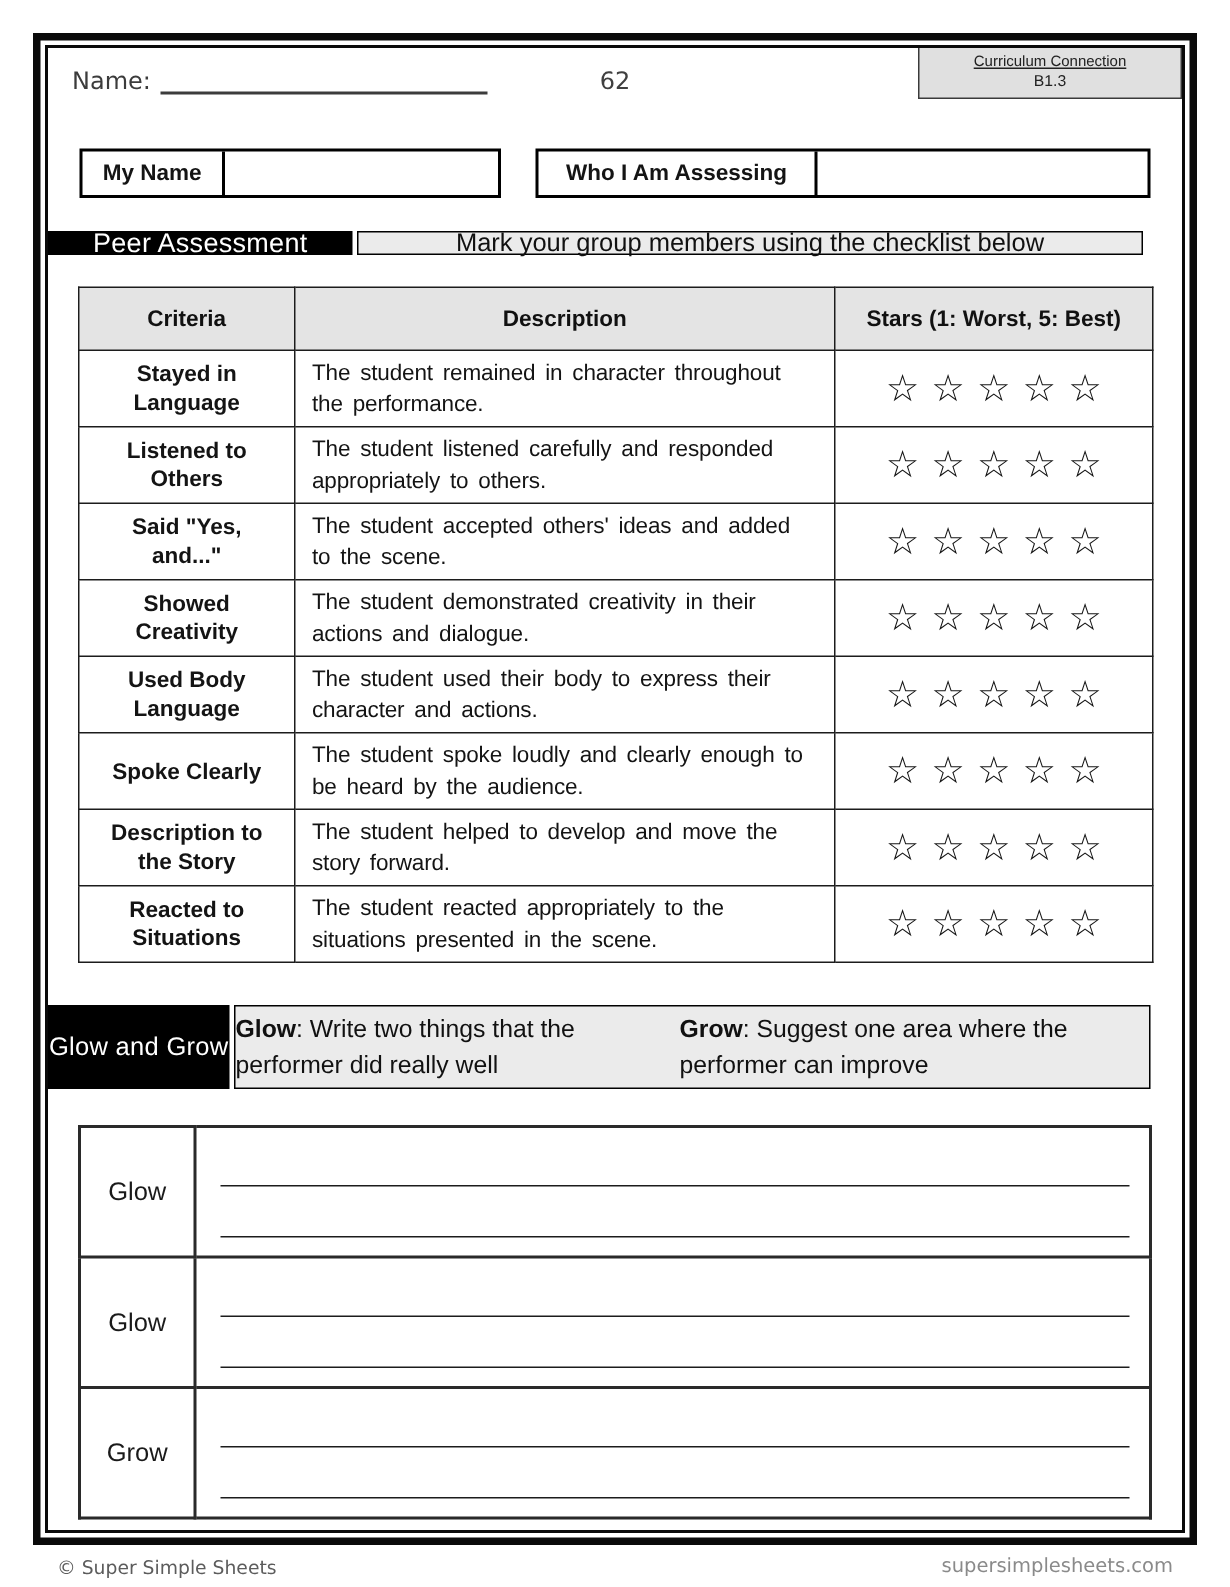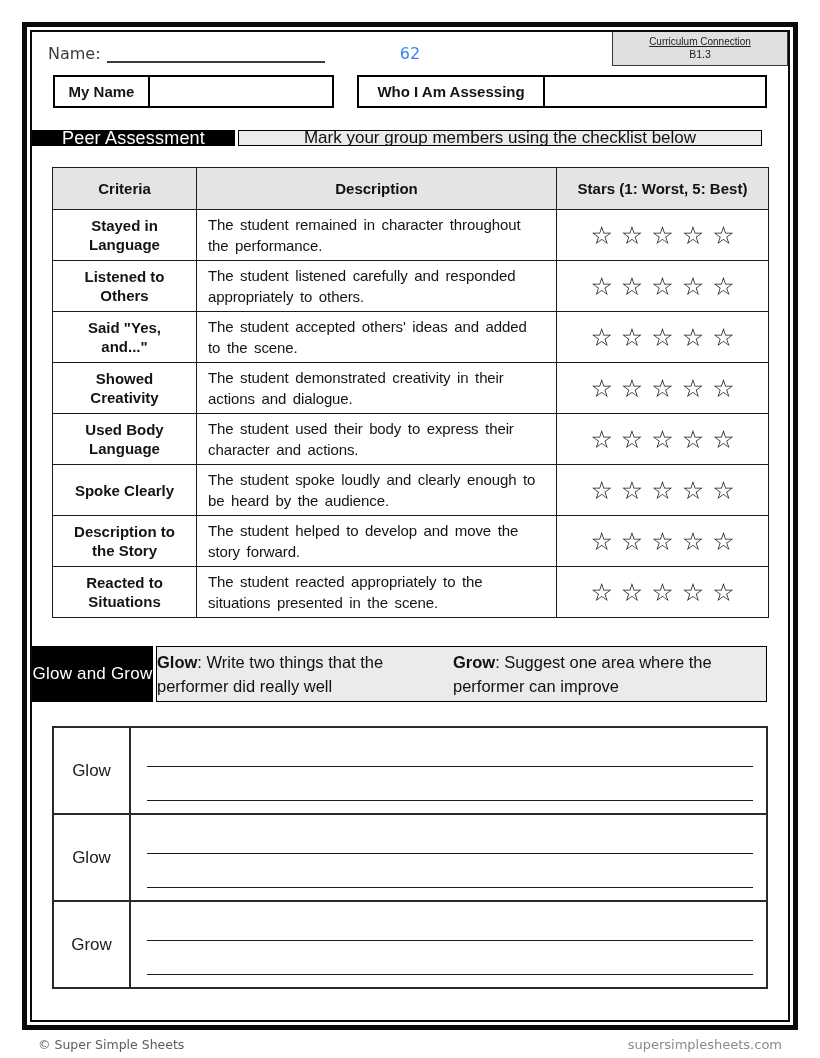--- a/index.html
+++ b/index.html
@@ -5,33 +5,33 @@
   * { margin:0; padding:0; box-sizing:border-box; }
   html,body { width:820px; height:1058px; background:#ffffff; }
   body { font-family:"Liberation Sans", sans-serif; color:#141414; position:relative; overflow:hidden; }
 
   
   .frame { position:absolute; left:22px; top:22px; width:776px; height:1008px;
            border:5px solid #0a0a0a; padding:3px; background:#fff; }
   .frame-inner { width:100%; height:100%; border:2px solid #0a0a0a; position:relative; background:#fff; }
 
   
-  .topbar { position:relative; height:43px;text-decoration:underline; }
+  .topbar { position:relative; height:53px;text-decoration:underline; }
   .name-row { position:absolute; left:16px; top:12px; display:flex; align-items:flex-end;
               font-family:"DejaVu Sans", sans-serif; font-size:16px; color:#3c3c3c; }
   .name-line { display:inline-block; width:218px; border-bottom:2px solid #3c3c3c; height:19px; margin-left:6px; }
   .page-number { position:absolute; left:50%; transform:translateX(-50%); top:12px;
-                 font-family:"DejaVu Sans", sans-serif; font-size:16px; color:#3b82f6; }
+                 font-family:"DejaVu Sans", sans-serif; font-size:16px; color:#404040; }
   .badge { position:absolute; top:0; right:0; width:176px; background:#e0e0e0;
            border:1px solid #3a3a3a; border-top:none; padding:4px 2px 5px; text-align:center; }
   .badge-title { font-size:10px; color:#222; text-decoration:underline; display:block; }
   .badge-code { font-size:10.5px; color:#222; display:block; margin-top:1px; }
 
   
-  .idrow { display:flex; margin:0 21px; height:33px; }
+  .idrow { display:flex; margin:14px 21px; height:33px; }
   .idbox { display:flex; border:2px solid #000; background:#fff; }
   .idbox .lbl { display:flex; align-items:center; justify-content:center;
                 font-weight:bold; font-size:15px; border-right:2px solid #000; }
   .idbox .val { flex:1; }
   .idbox-mine { width:281px; }
   .idbox-mine .lbl { width:95px; }
   .idbox-assess { flex:1; margin-left:23px; }
   .idbox-assess .lbl { width:186px; }
 
   

